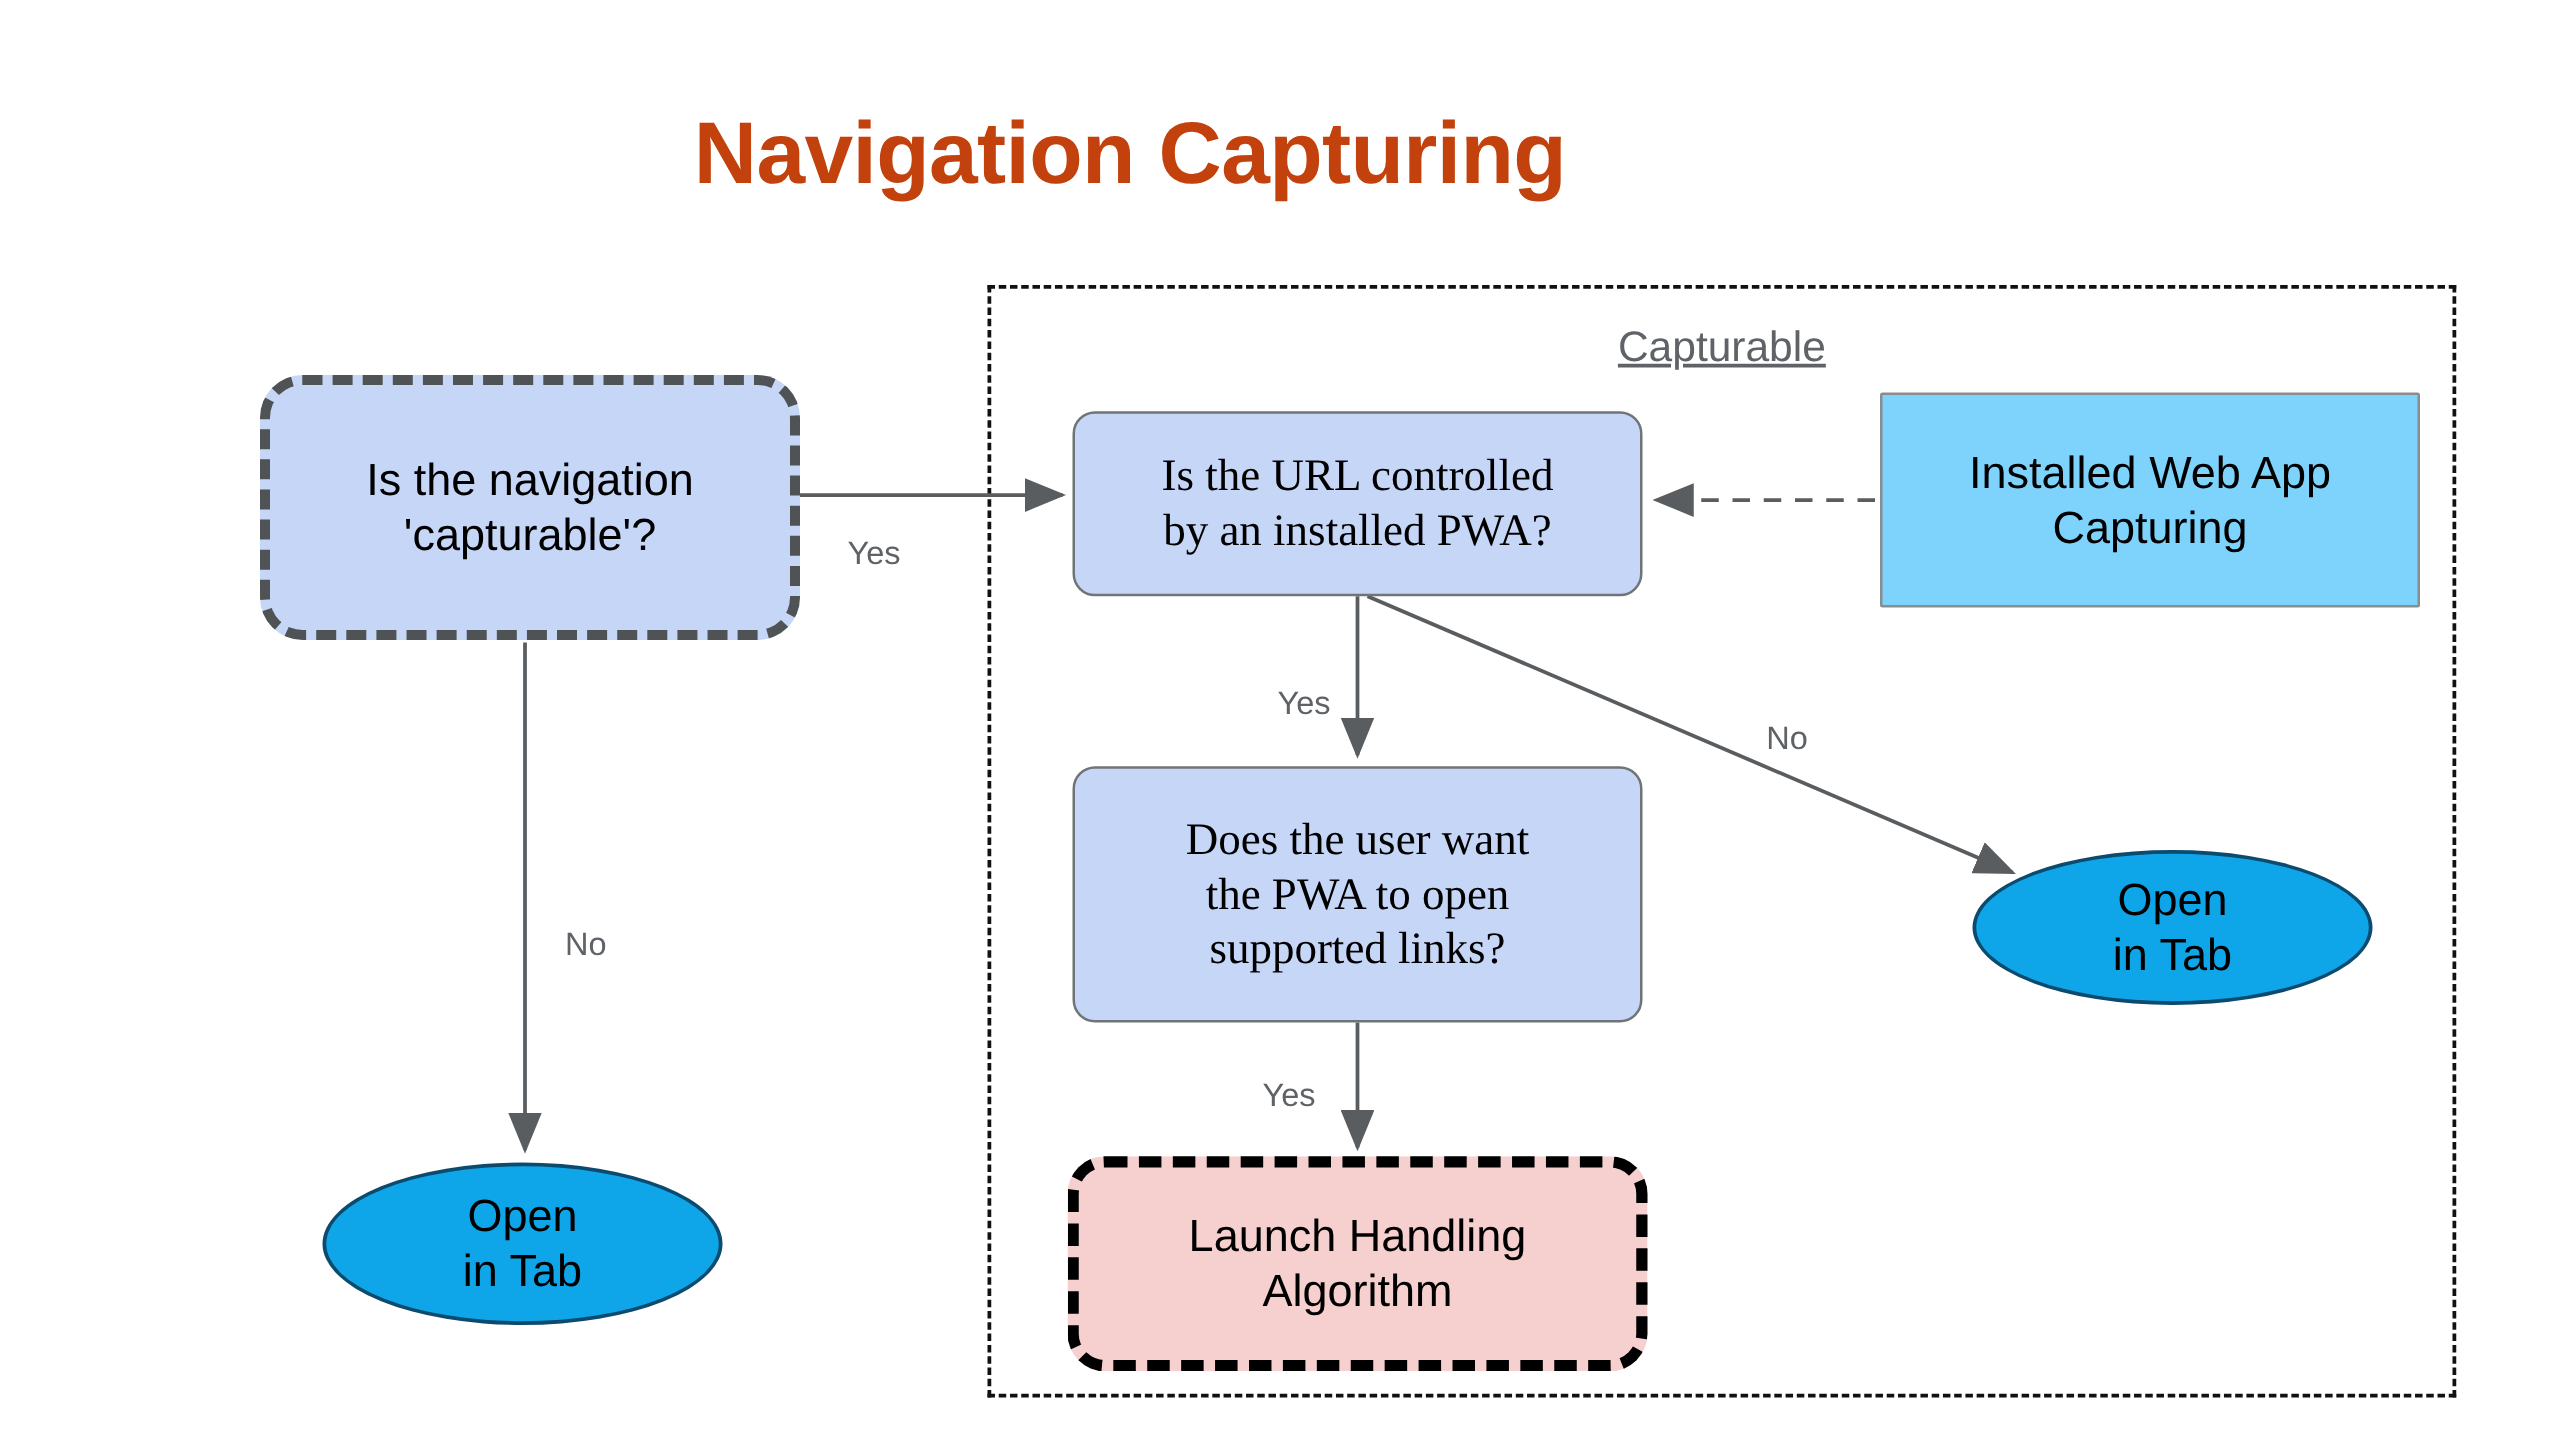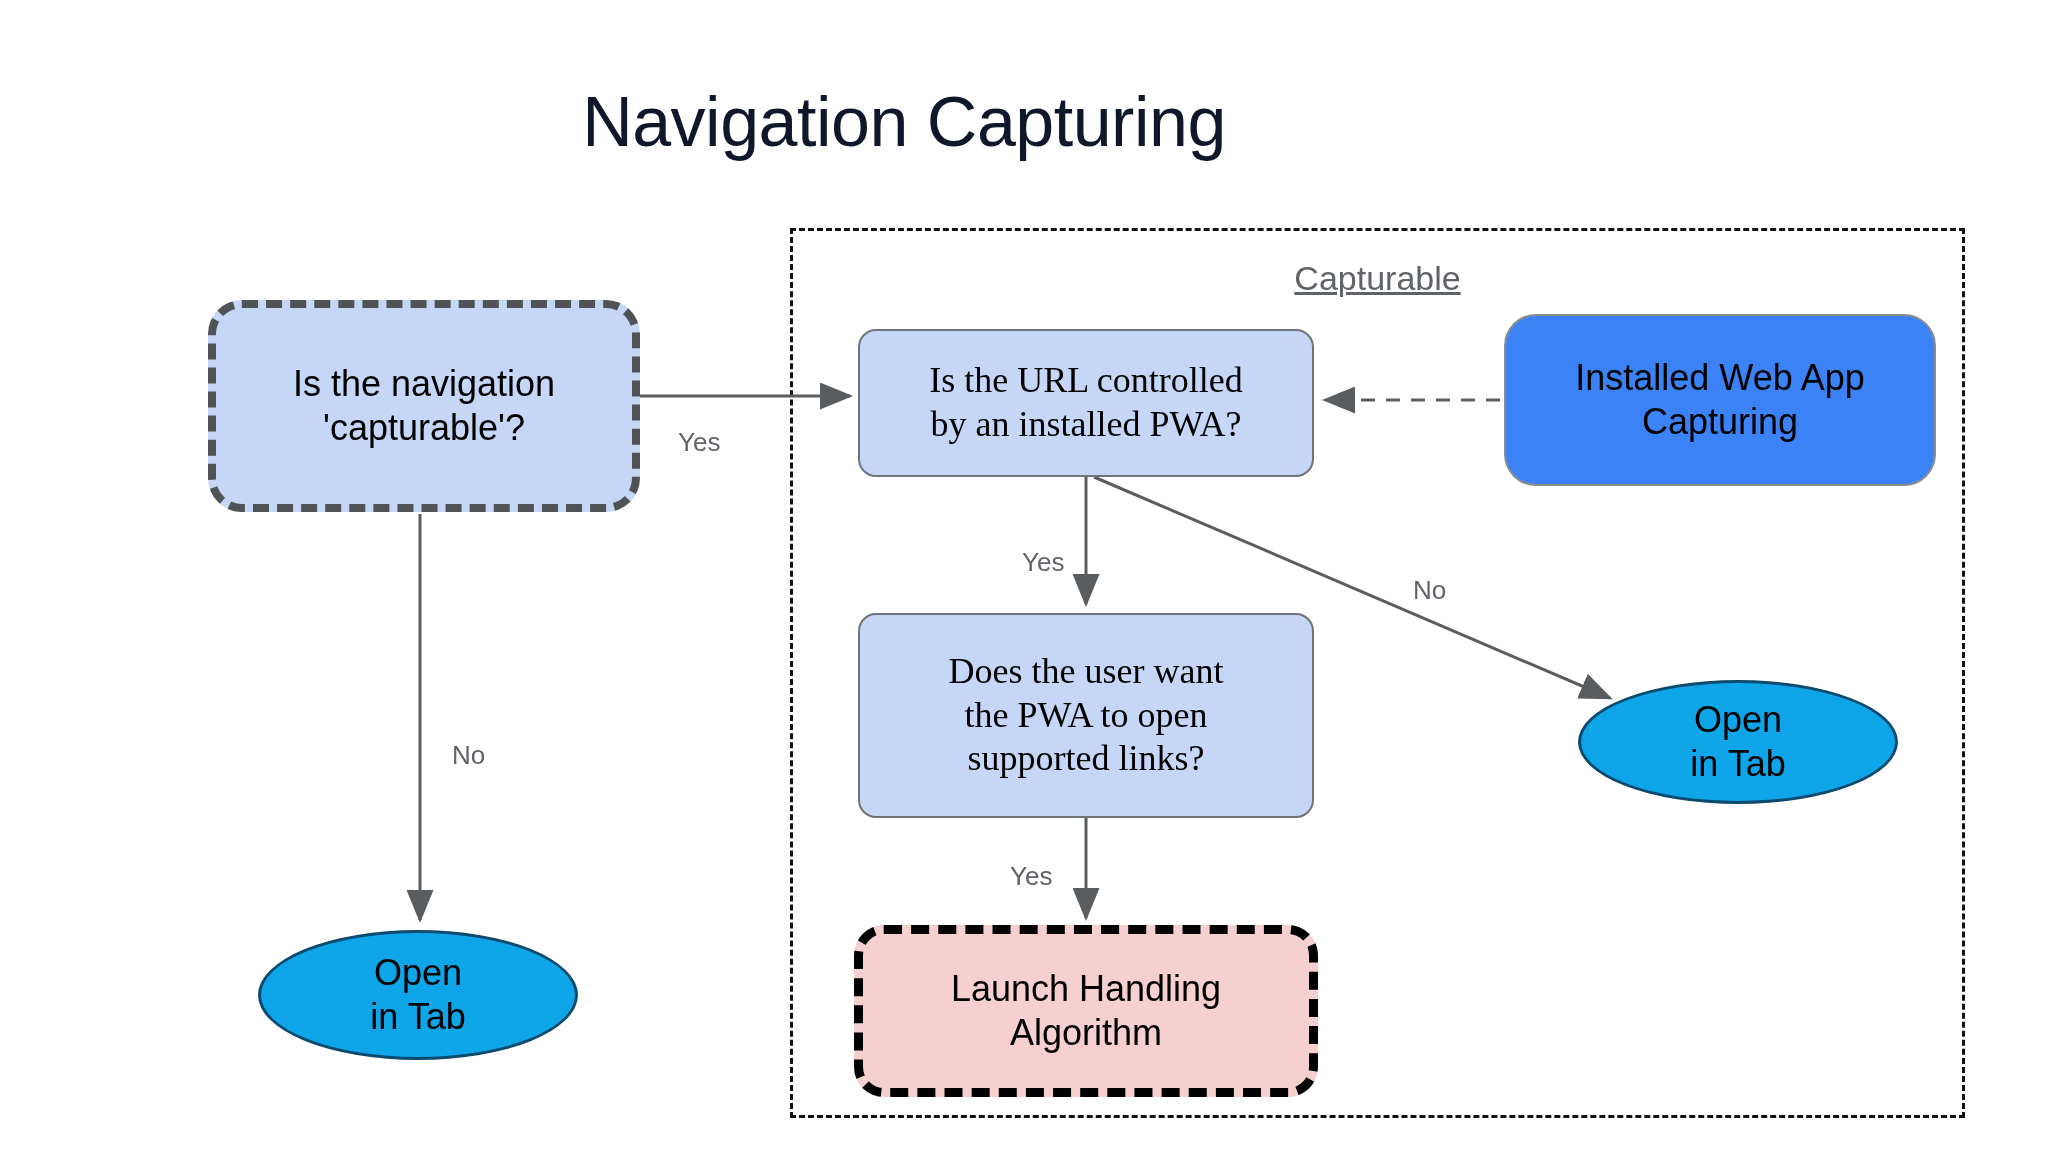--- a/index.html
+++ b/index.html
@@ -39,22 +39,22 @@
   }
 
   
   #page-title {
     position: absolute;
     left: 0;
     top: 82px;
     width: 1808px;
     text-align: center;
     font-size: 70px;
-    font-weight: 400;
-    color: #0f172a;
+    font-weight: 700;
+    color: #c2410c;
     letter-spacing: -0.5px;
   }
 
   
   #capturable-group {
     position: absolute;
     left: 790px;
     top: 228px;
     width: 1175px;
     height: 890px;
@@ -84,23 +84,23 @@
     border: 9px dashed #000000;
     border-radius: 30px;
   }
   .box-solid-blue {
     background: #c6d6f7;
     border: 2px solid #6f7477;
     border-radius: 18px;
     font-family: Liberation Serif, serif;
   }
   .box-solid-gray {
-    background: #3b82f6;
+    background: #7dd3fc;
     border: 2px solid #8a8d8f;
-    border-radius: 32px;
+    border-radius: 2px;
   }
   .ellipse-green {
     background: #0ea5e9;
     border: 3px solid #0c4a6e;
     border-radius: 50%;
   }
 
   
   #node-is-capturable {
     left: 208px; top: 300px;

